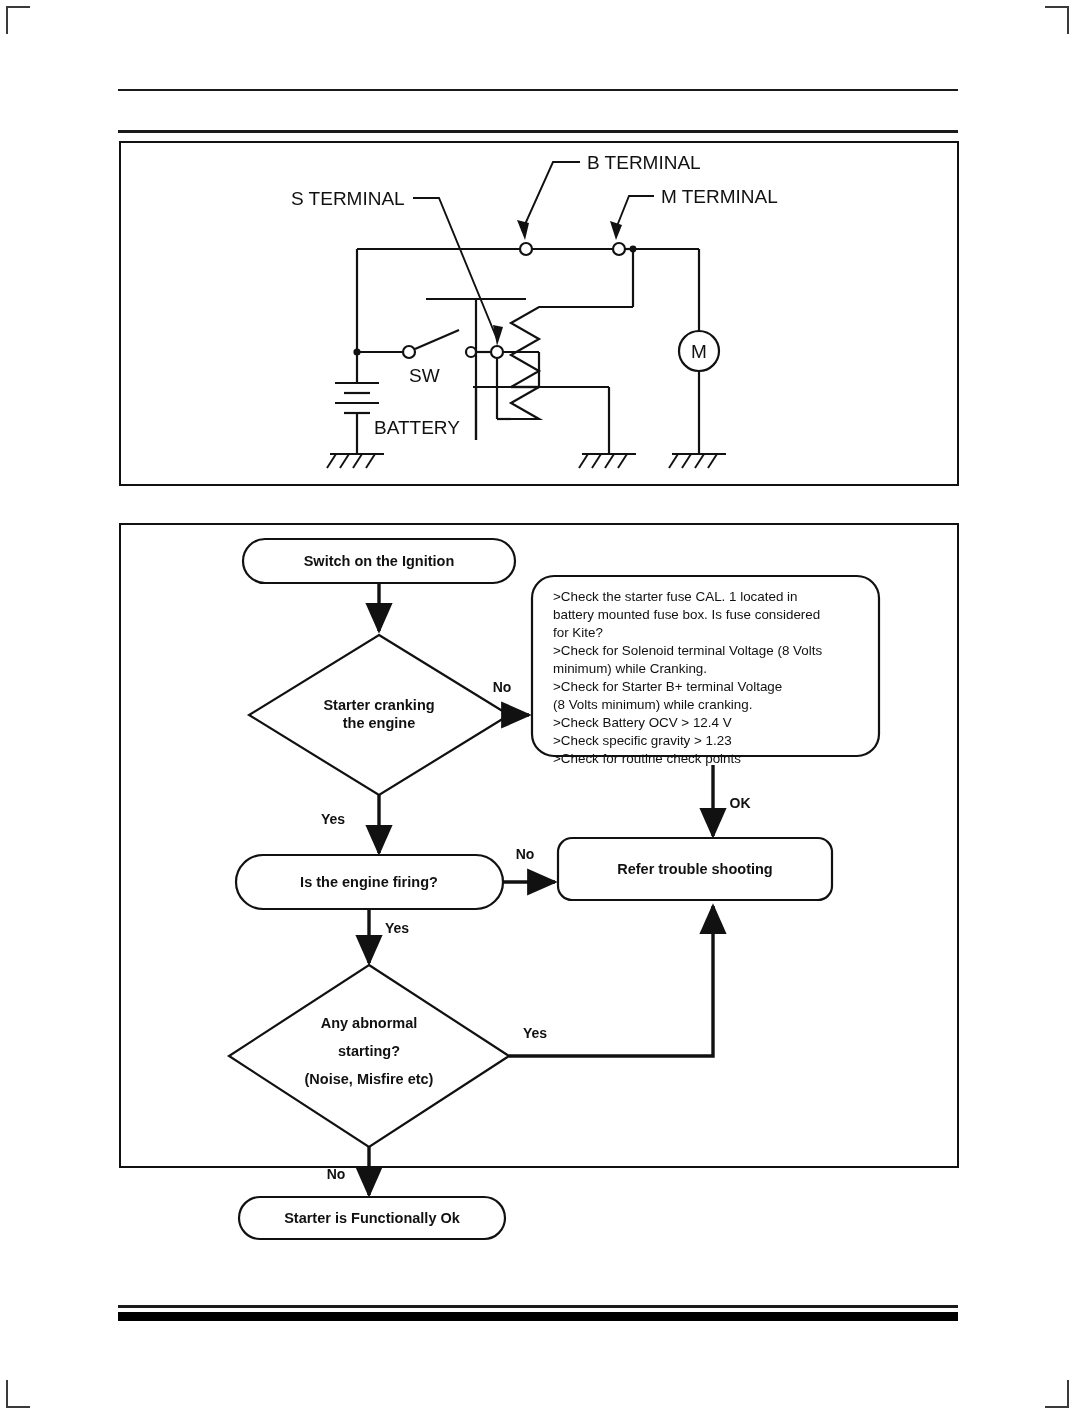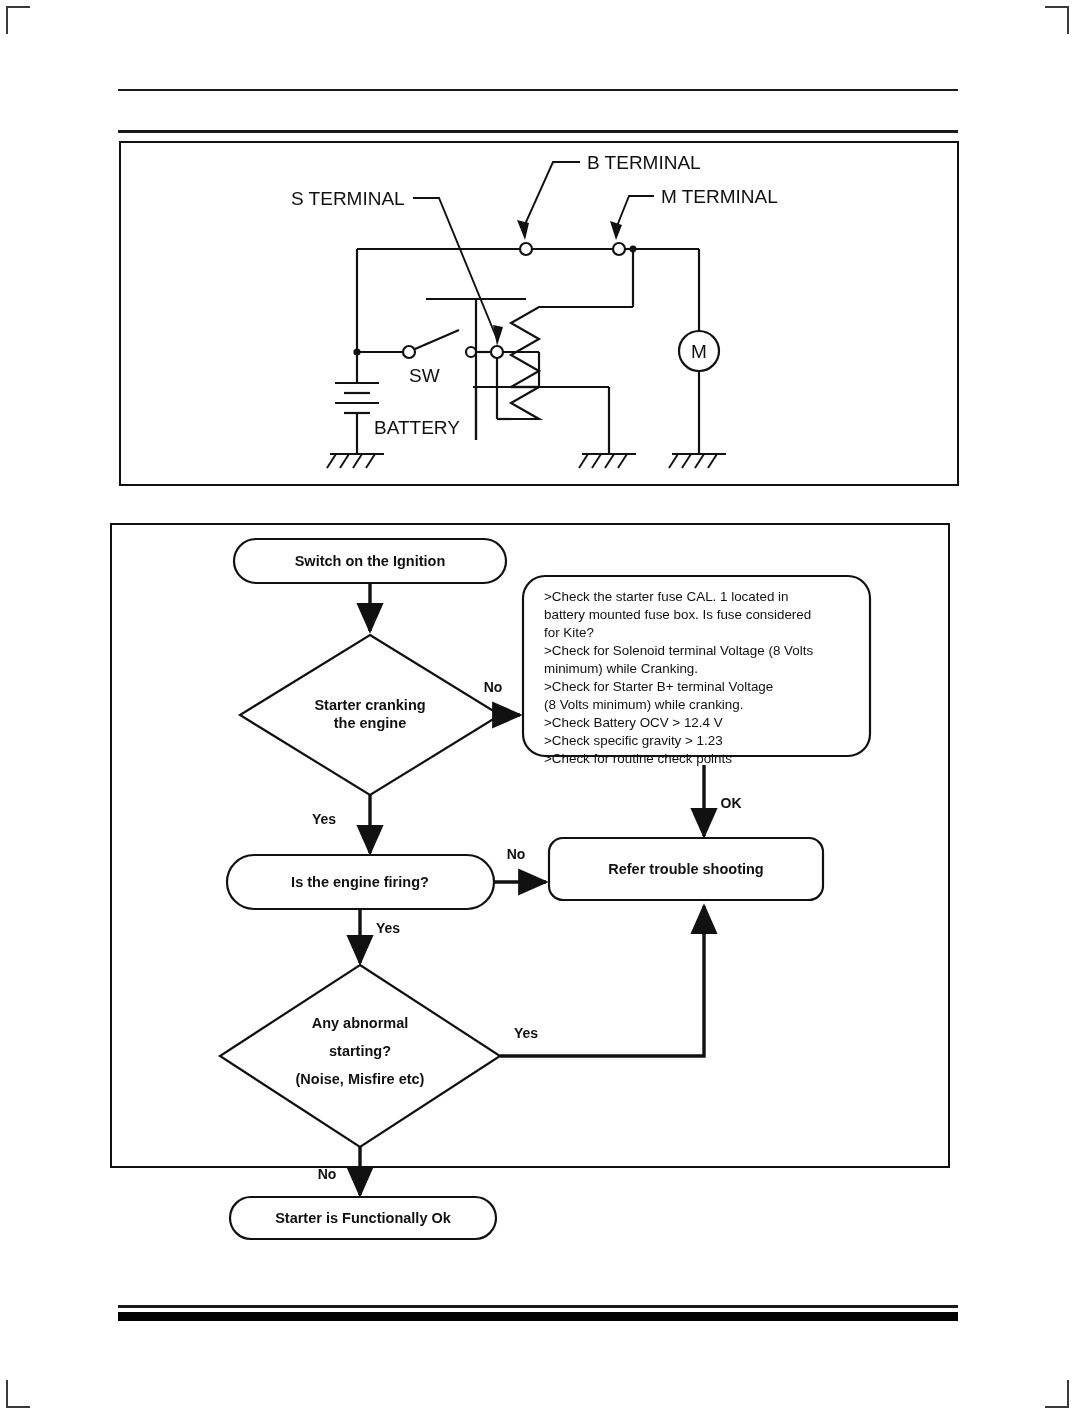--- a/index.html
+++ b/index.html
@@ -15,21 +15,21 @@
   .reg-br{right:6px;bottom:14px;border-left:none;border-top:none;}
 
   .rule{position:absolute;left:118px;width:840px;background:#1b1b1b;}
   .rule-h1{top:89px;height:2px;}
   .rule-h2{top:130px;height:3px;}
   .rule-f1{top:1305px;height:3px;}
   .rule-f2{top:1312px;height:9px;background:#000;}
 
   .panel{position:absolute;border:2px solid #111;background:#fff;box-sizing:border-box;}
   .panel-circuit{left:119px;top:141px;width:840px;height:345px;}
-  .panel-flow{left:110px;top:523px;width:840px;height:645px;}
+  .panel-flow{left:119px;top:523px;width:840px;height:645px;}
 
   svg{display:block;}
   .ln{stroke:#111;stroke-width:2.2;fill:none;}
   .ln-thin{stroke:#111;stroke-width:1.9;fill:none;}
   .node{stroke:#111;stroke-width:2.2;fill:#fff;}
   .arrw{stroke:#111;stroke-width:3.4;fill:none;}
   .term-dot{fill:#fff;stroke:#111;stroke-width:2.2;}
   .jdot{fill:#111;}
   text{font-family:"Liberation Sans","DejaVu Sans",sans-serif;fill:#111;}
   .lbl-circ{font-size:19px;}

